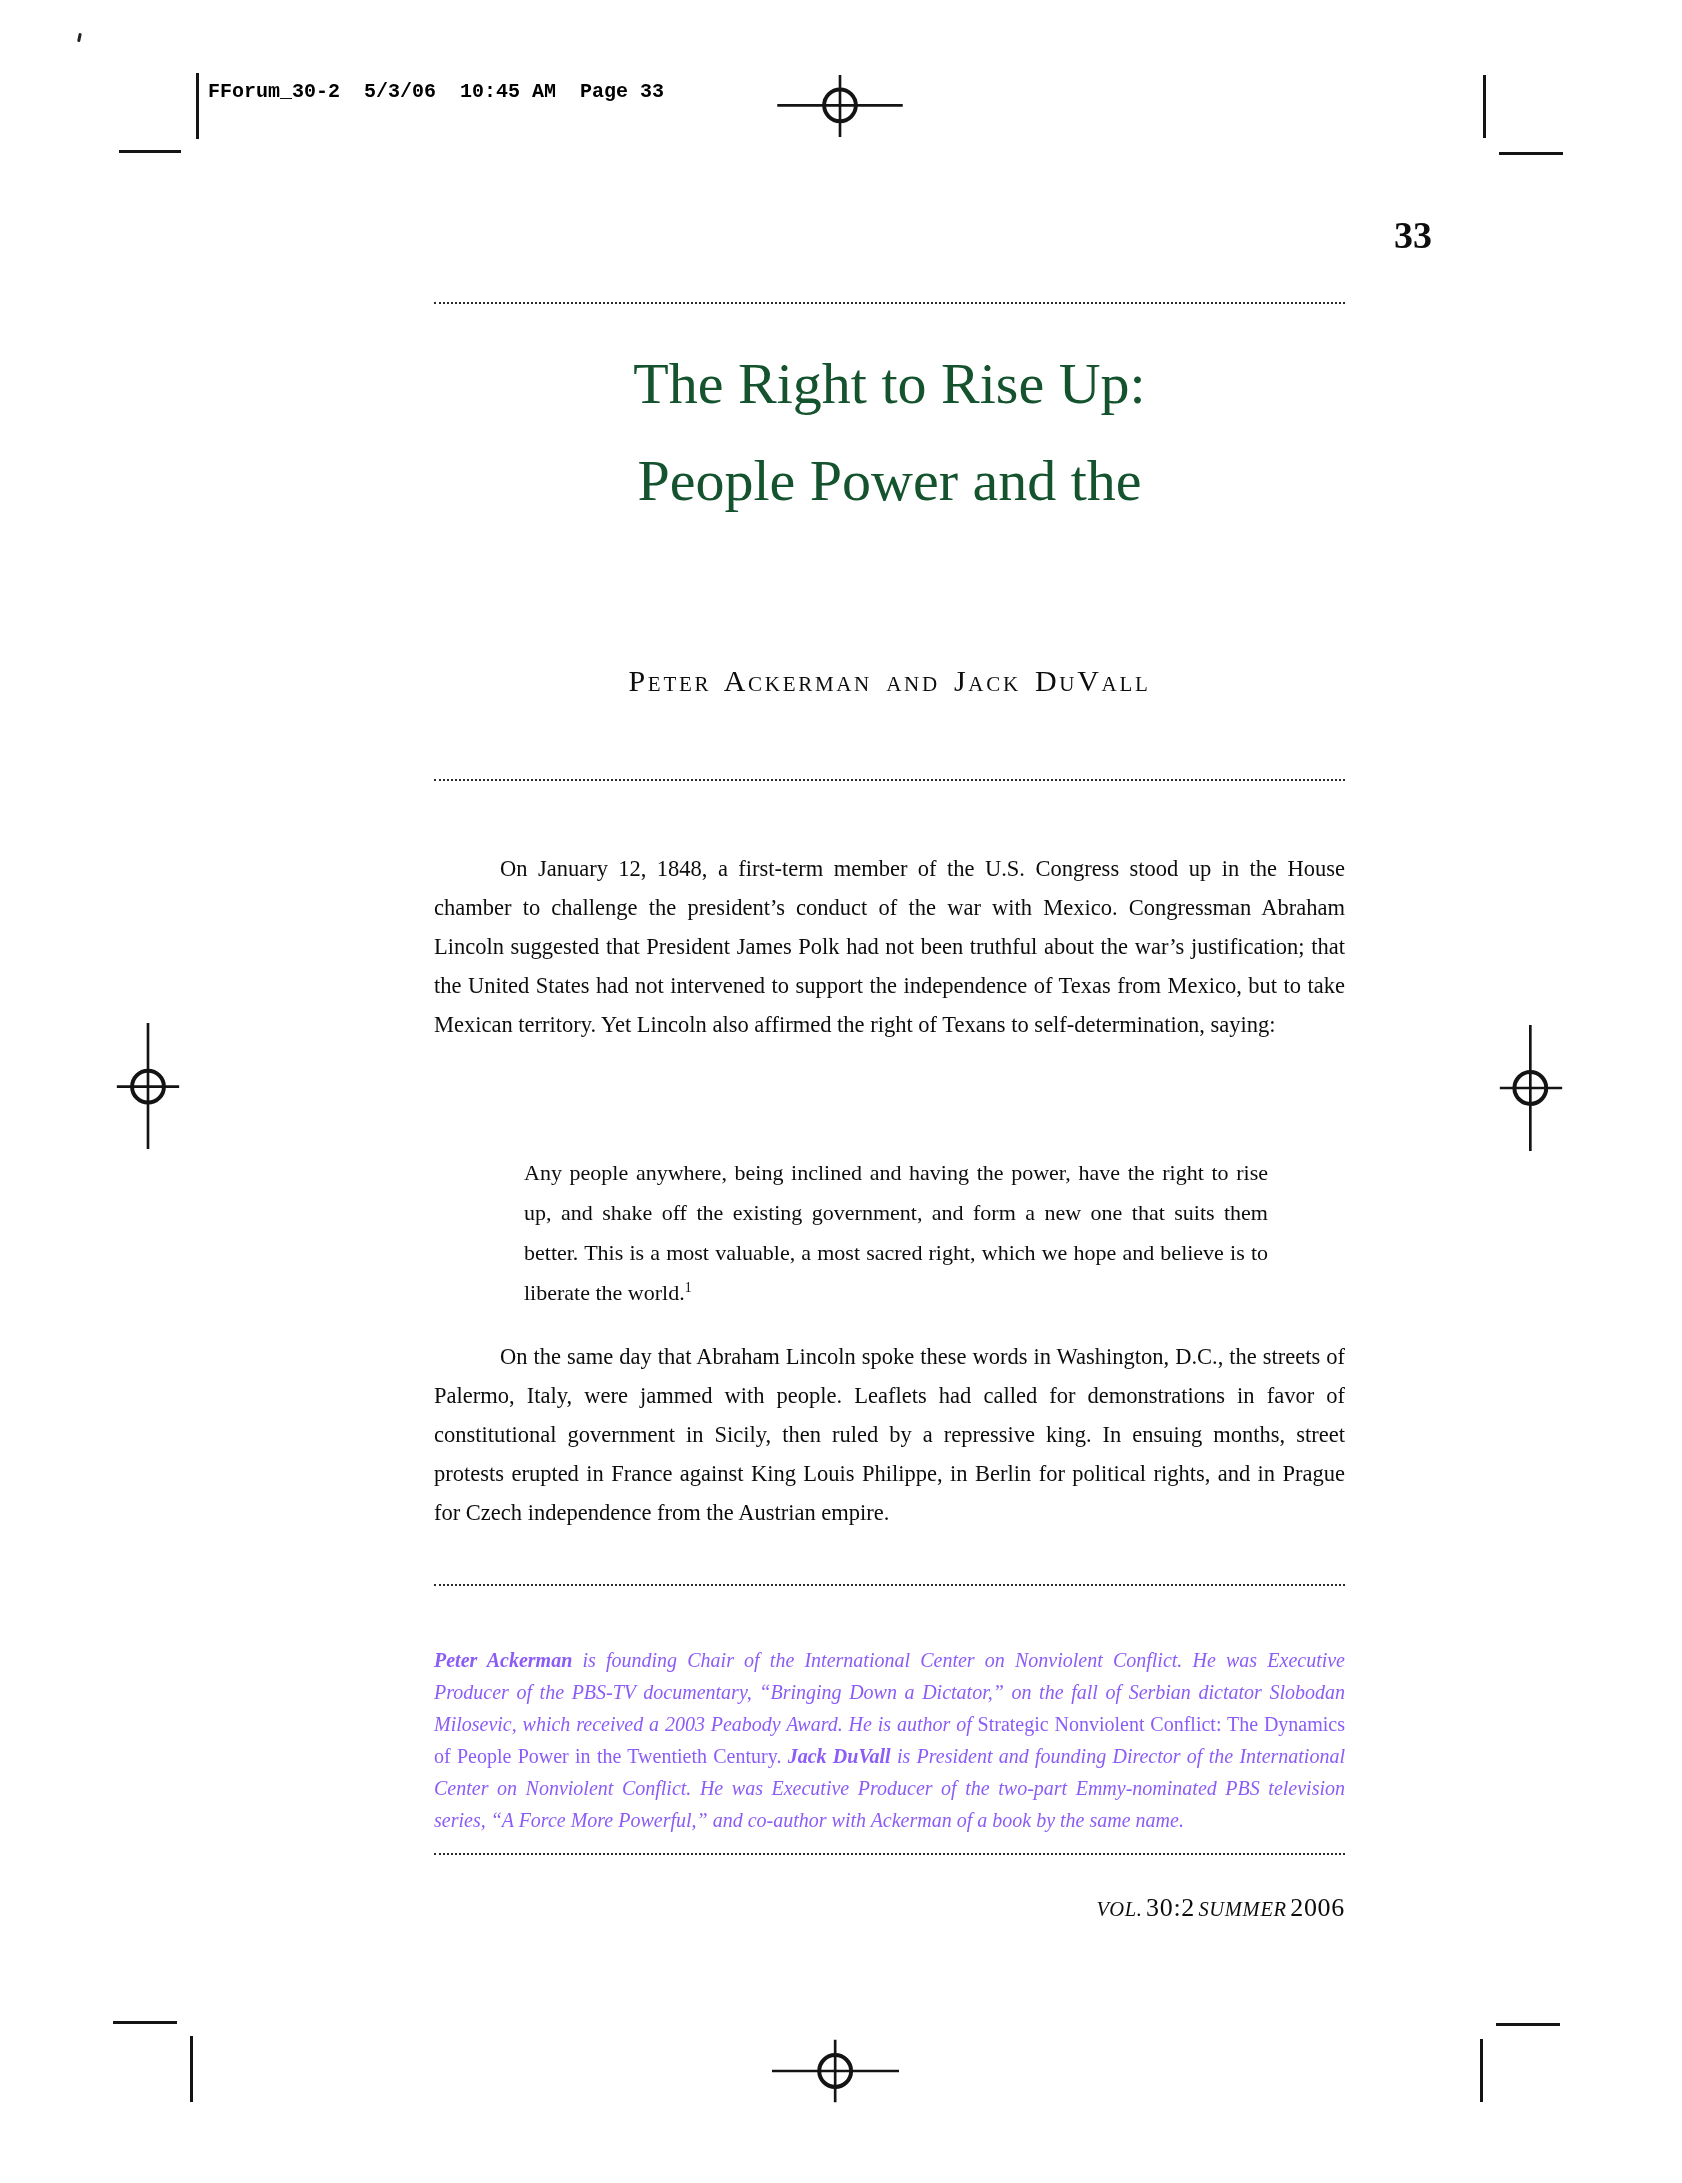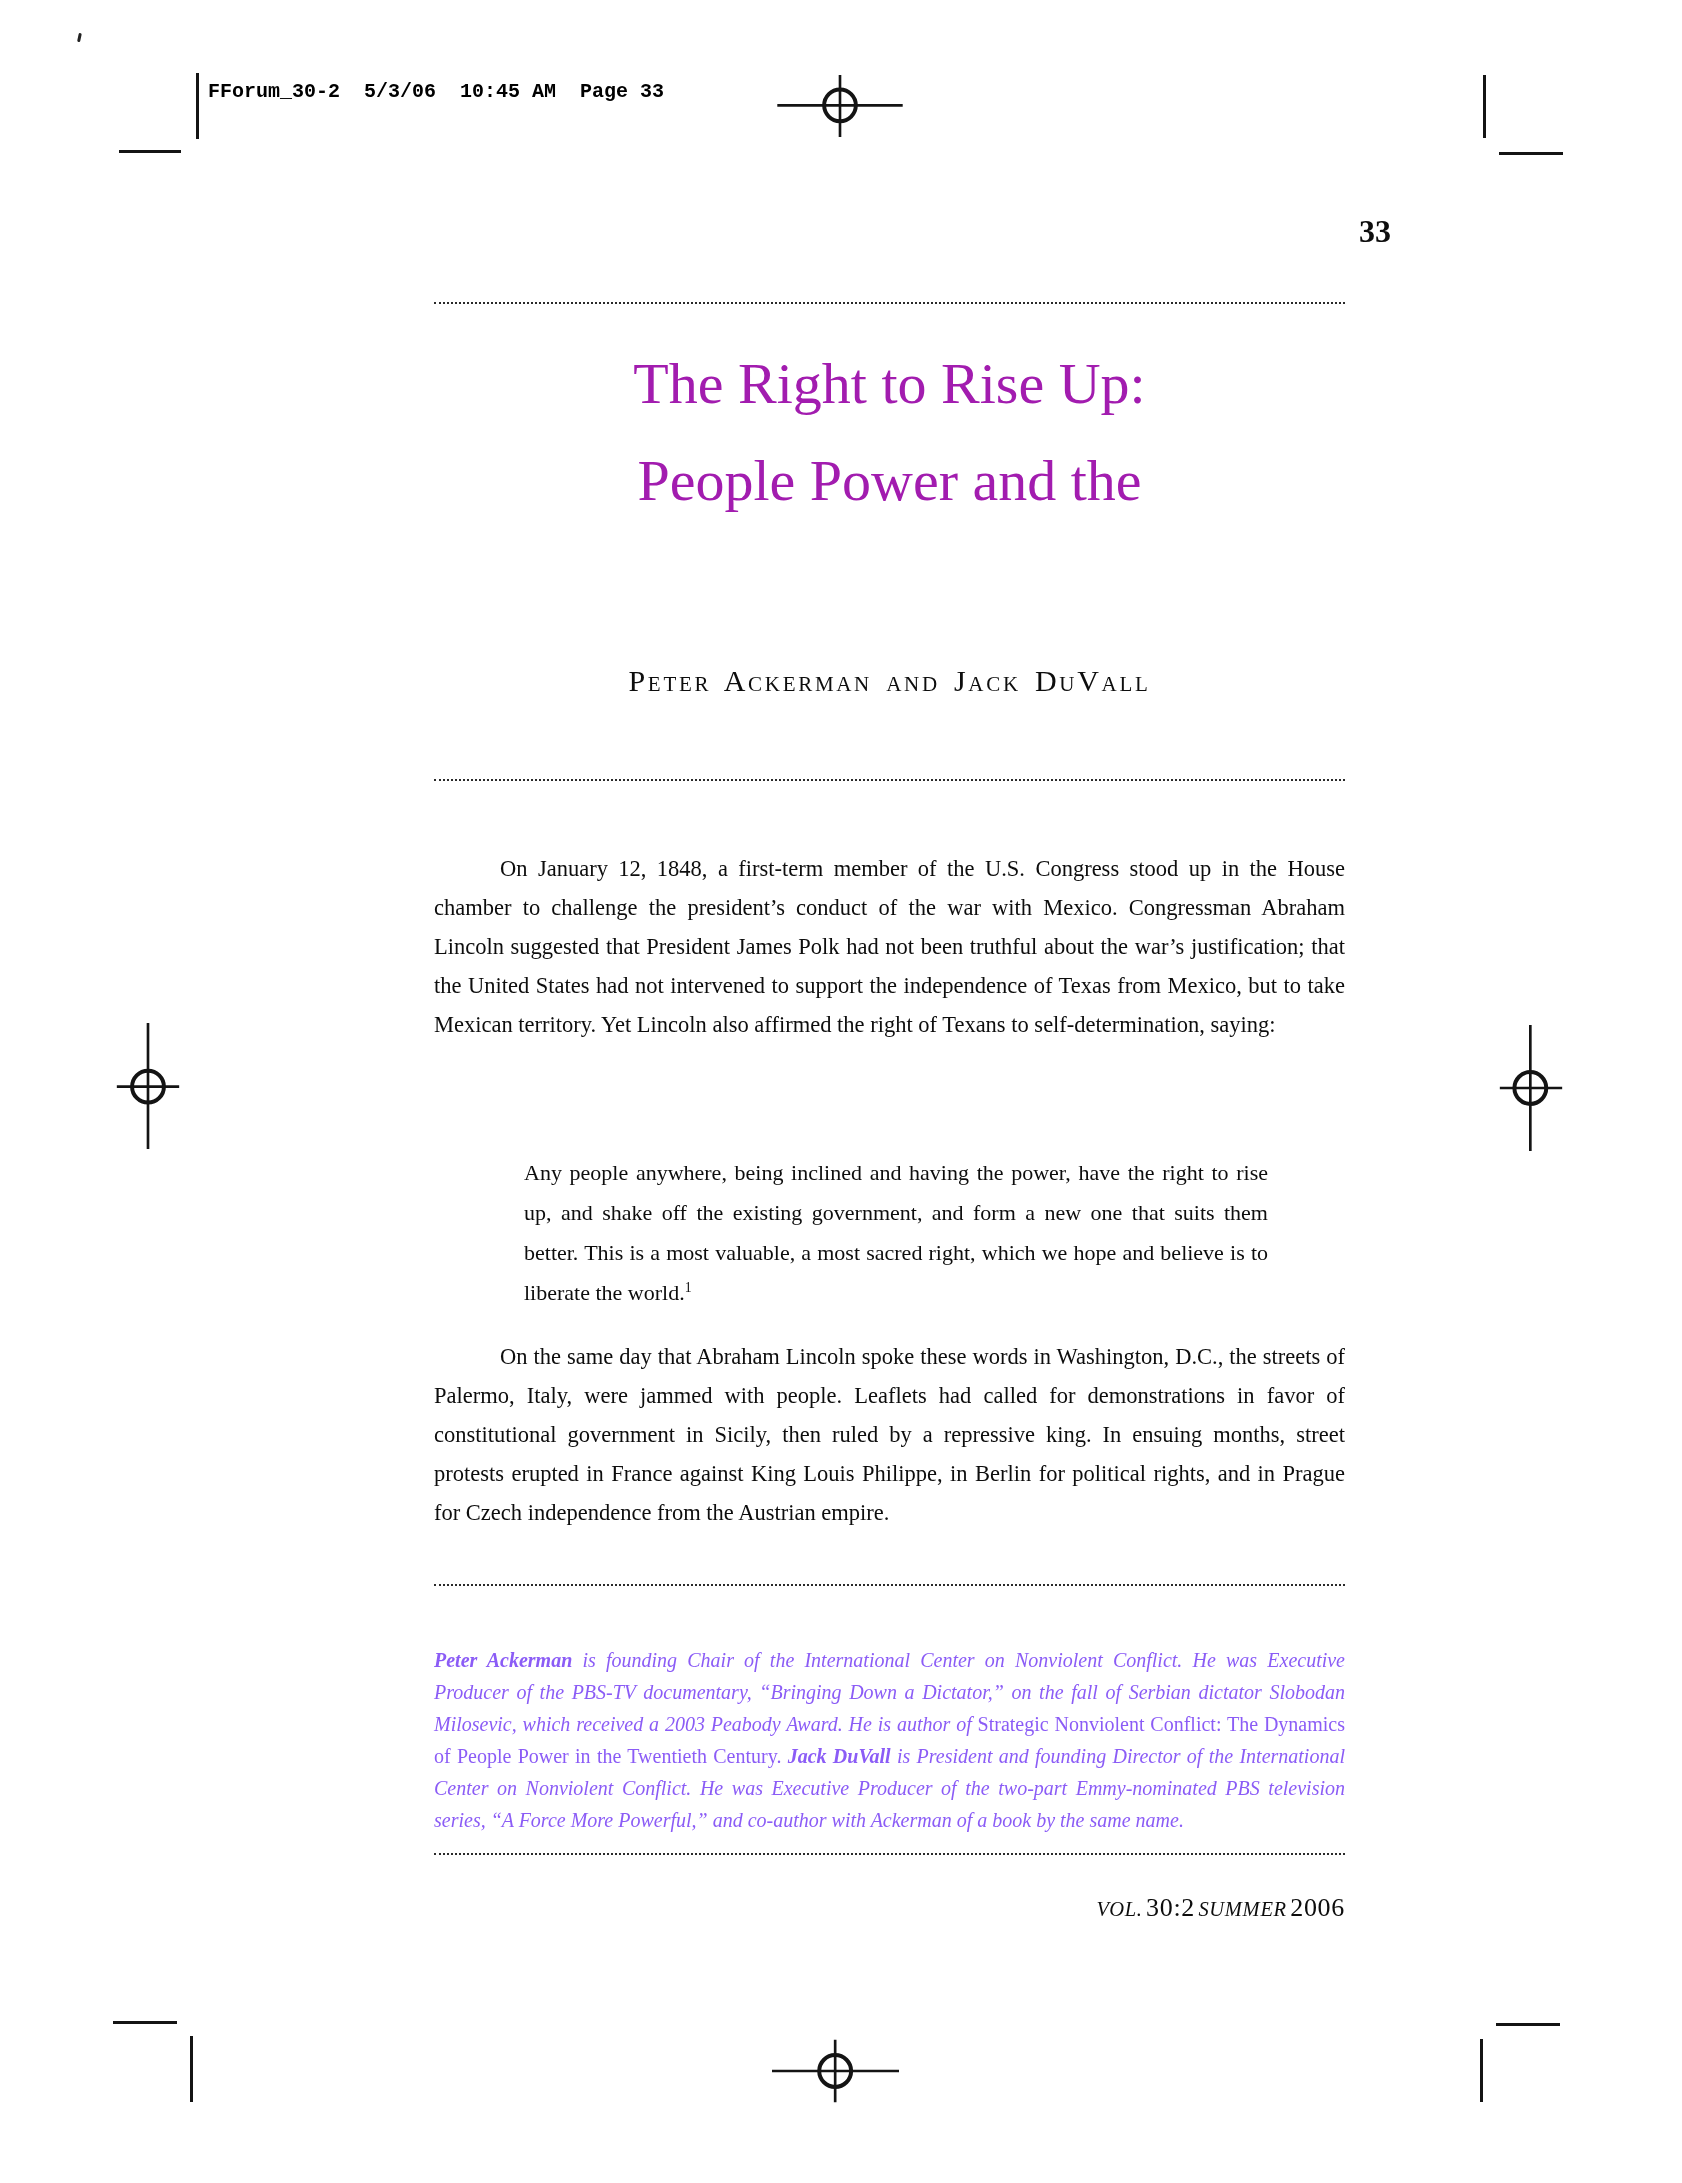--- a/index.html
+++ b/index.html
@@ -38,36 +38,36 @@
   .reg-top{left:777px;top:73px;}
   .reg-left{left:116px;top:1023px;}
   .reg-right{left:1499px;top:1025px;}
   .reg-bottom{left:772px;top:2039px;}
   .regmark line{stroke:#141414;stroke-width:4;}
   .regmark circle{stroke:#141414;stroke-width:6;fill:none;}
 
   
   .page-number{
     left:1359px;top:213px;width:73px;
-    font-size:32px;font-weight:700;text-align:left;color:#0d0d0d;
+    font-size:38px;font-weight:700;text-align:right;color:#0d0d0d;
   }
 
   
   .dotrule{left:434px;width:911px;height:0;border-top:2px dotted #2a2a2a;}
   .rule-1{top:302px;}
   .rule-2{top:779px;}
   .rule-3{top:1584px;}
   .rule-4{top:1853px;}
 
   
   .title{
     left:386px;top:335px;width:1007px;
     text-align:center;
     font-size:58px;line-height:97px;
-    font-weight:400;color:#a21caf;
+    font-weight:400;color:#14532d;
     letter-spacing:0px;
   }
   .byline{
     left:434px;top:664px;width:911px;
     text-align:center;
     font-variant:small-caps;
     font-size:30px;letter-spacing:2.7px;word-spacing:4px;
     color:#0d0d0d;
   }
 

